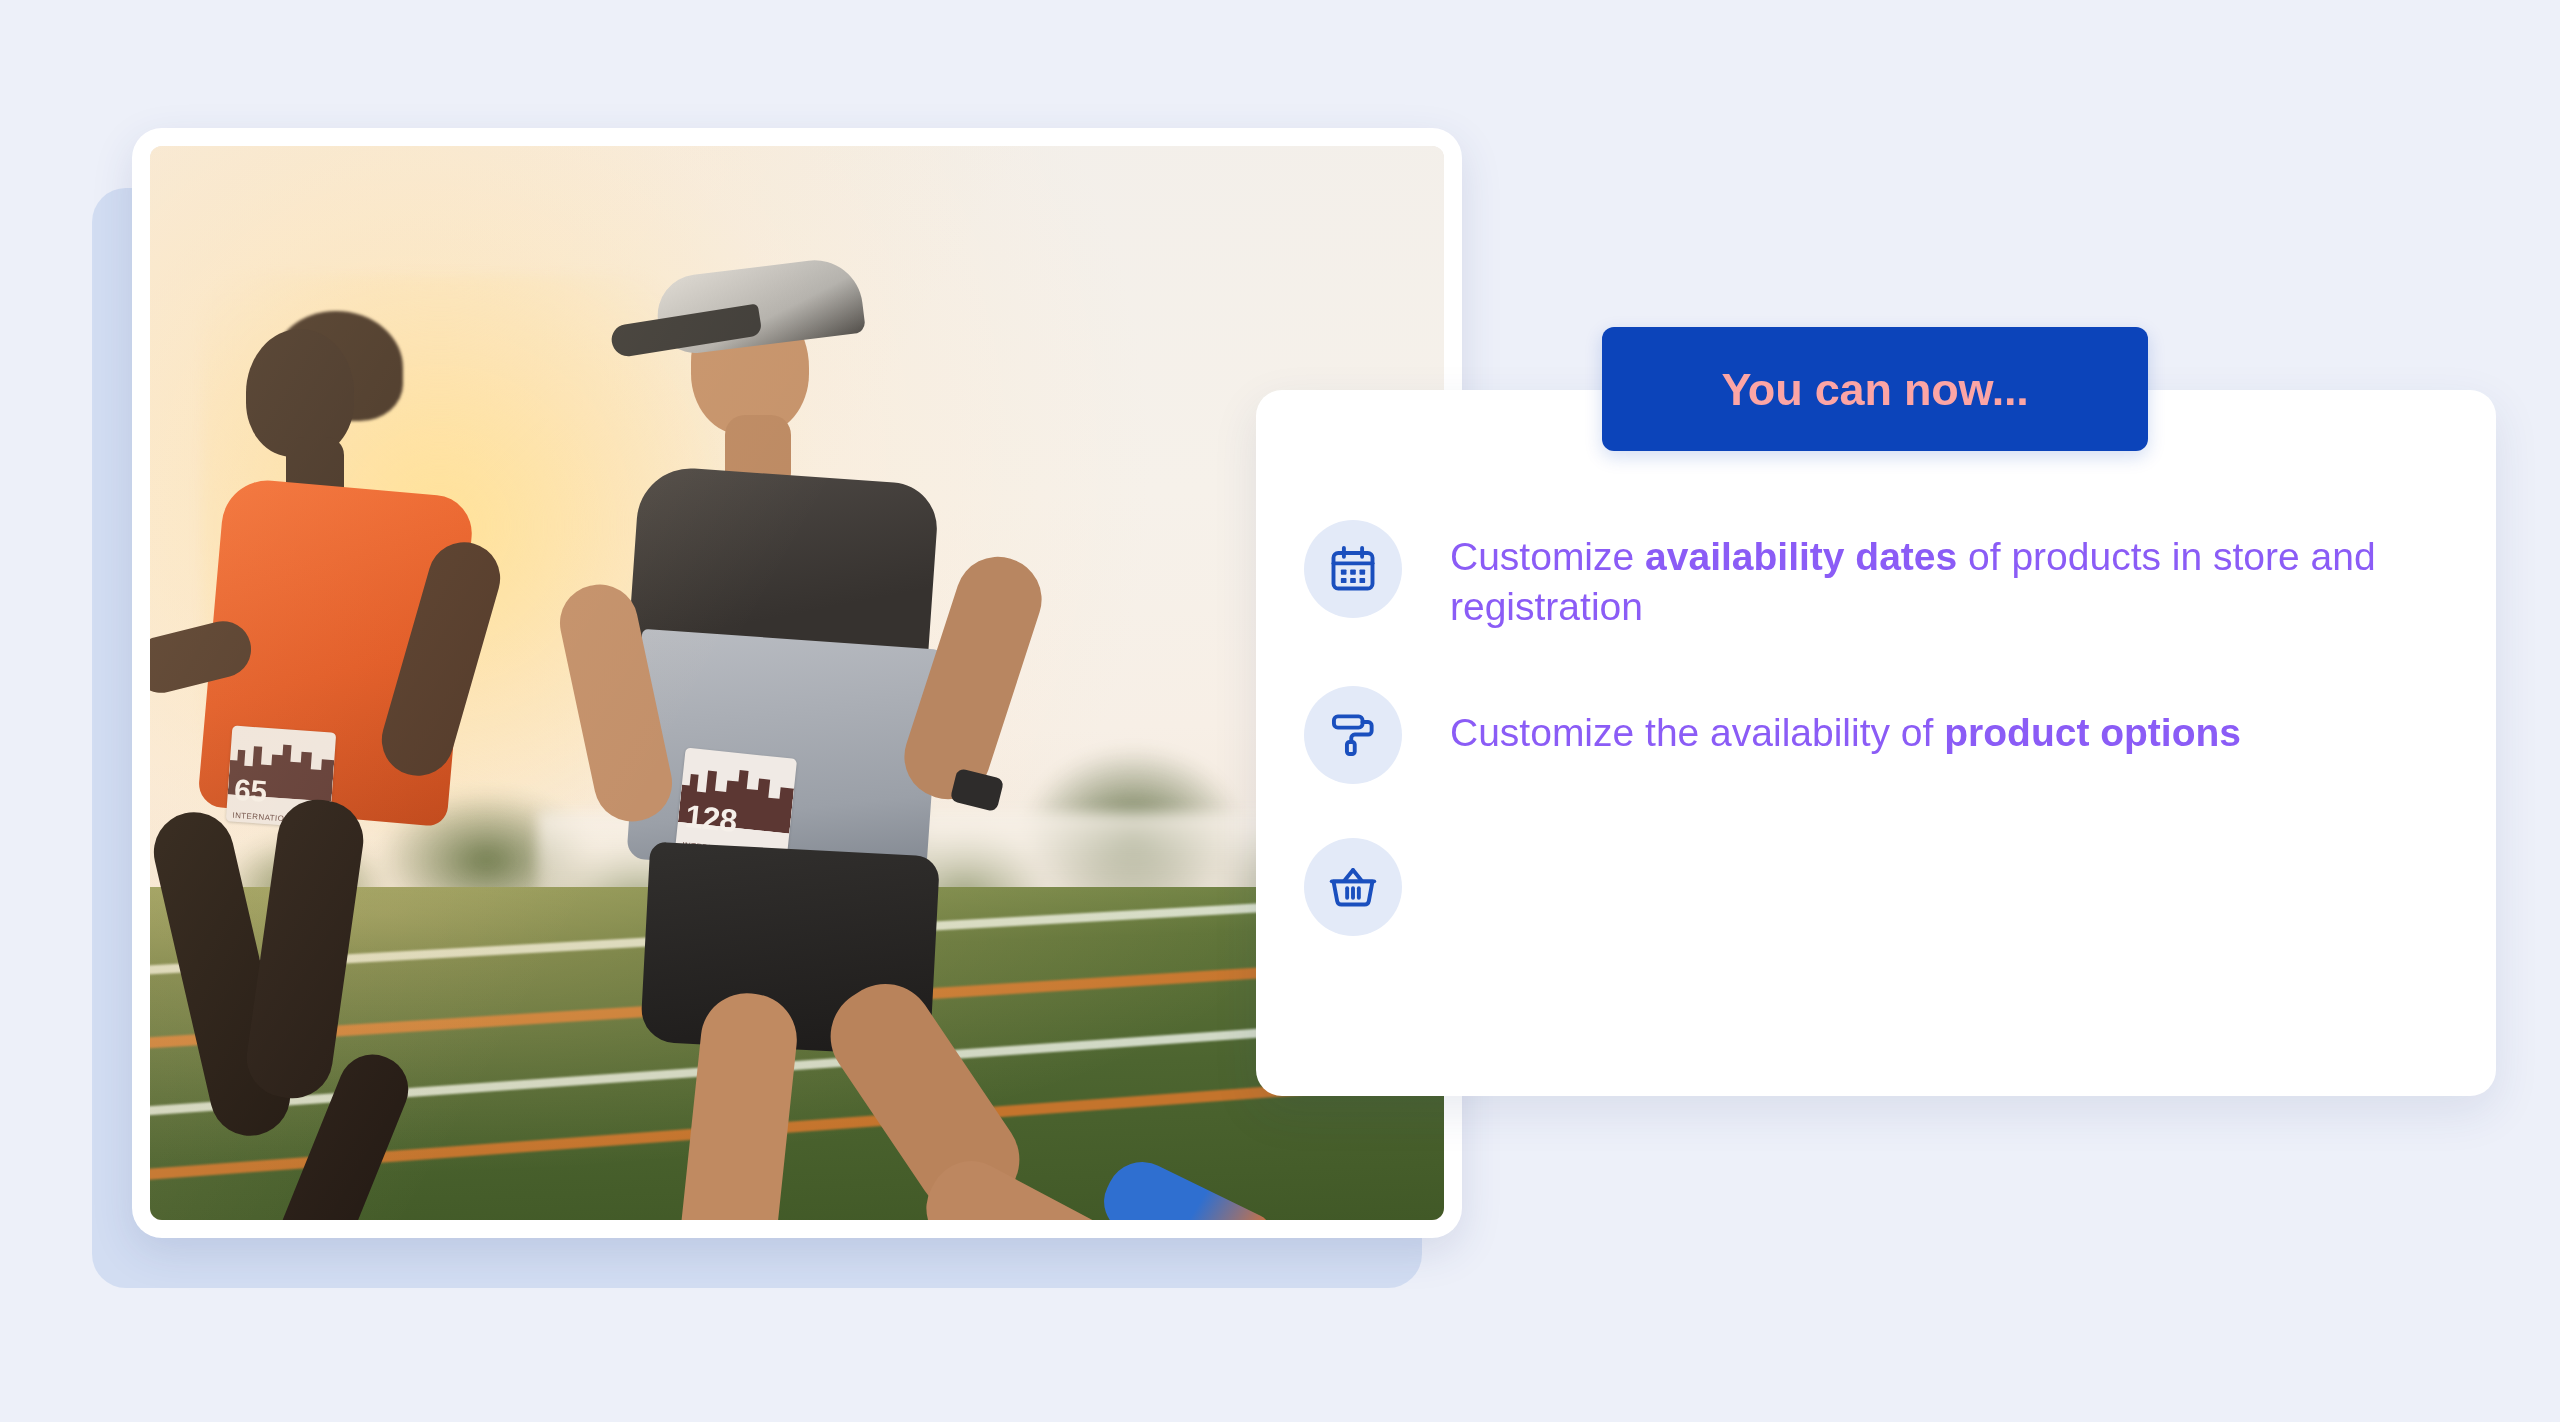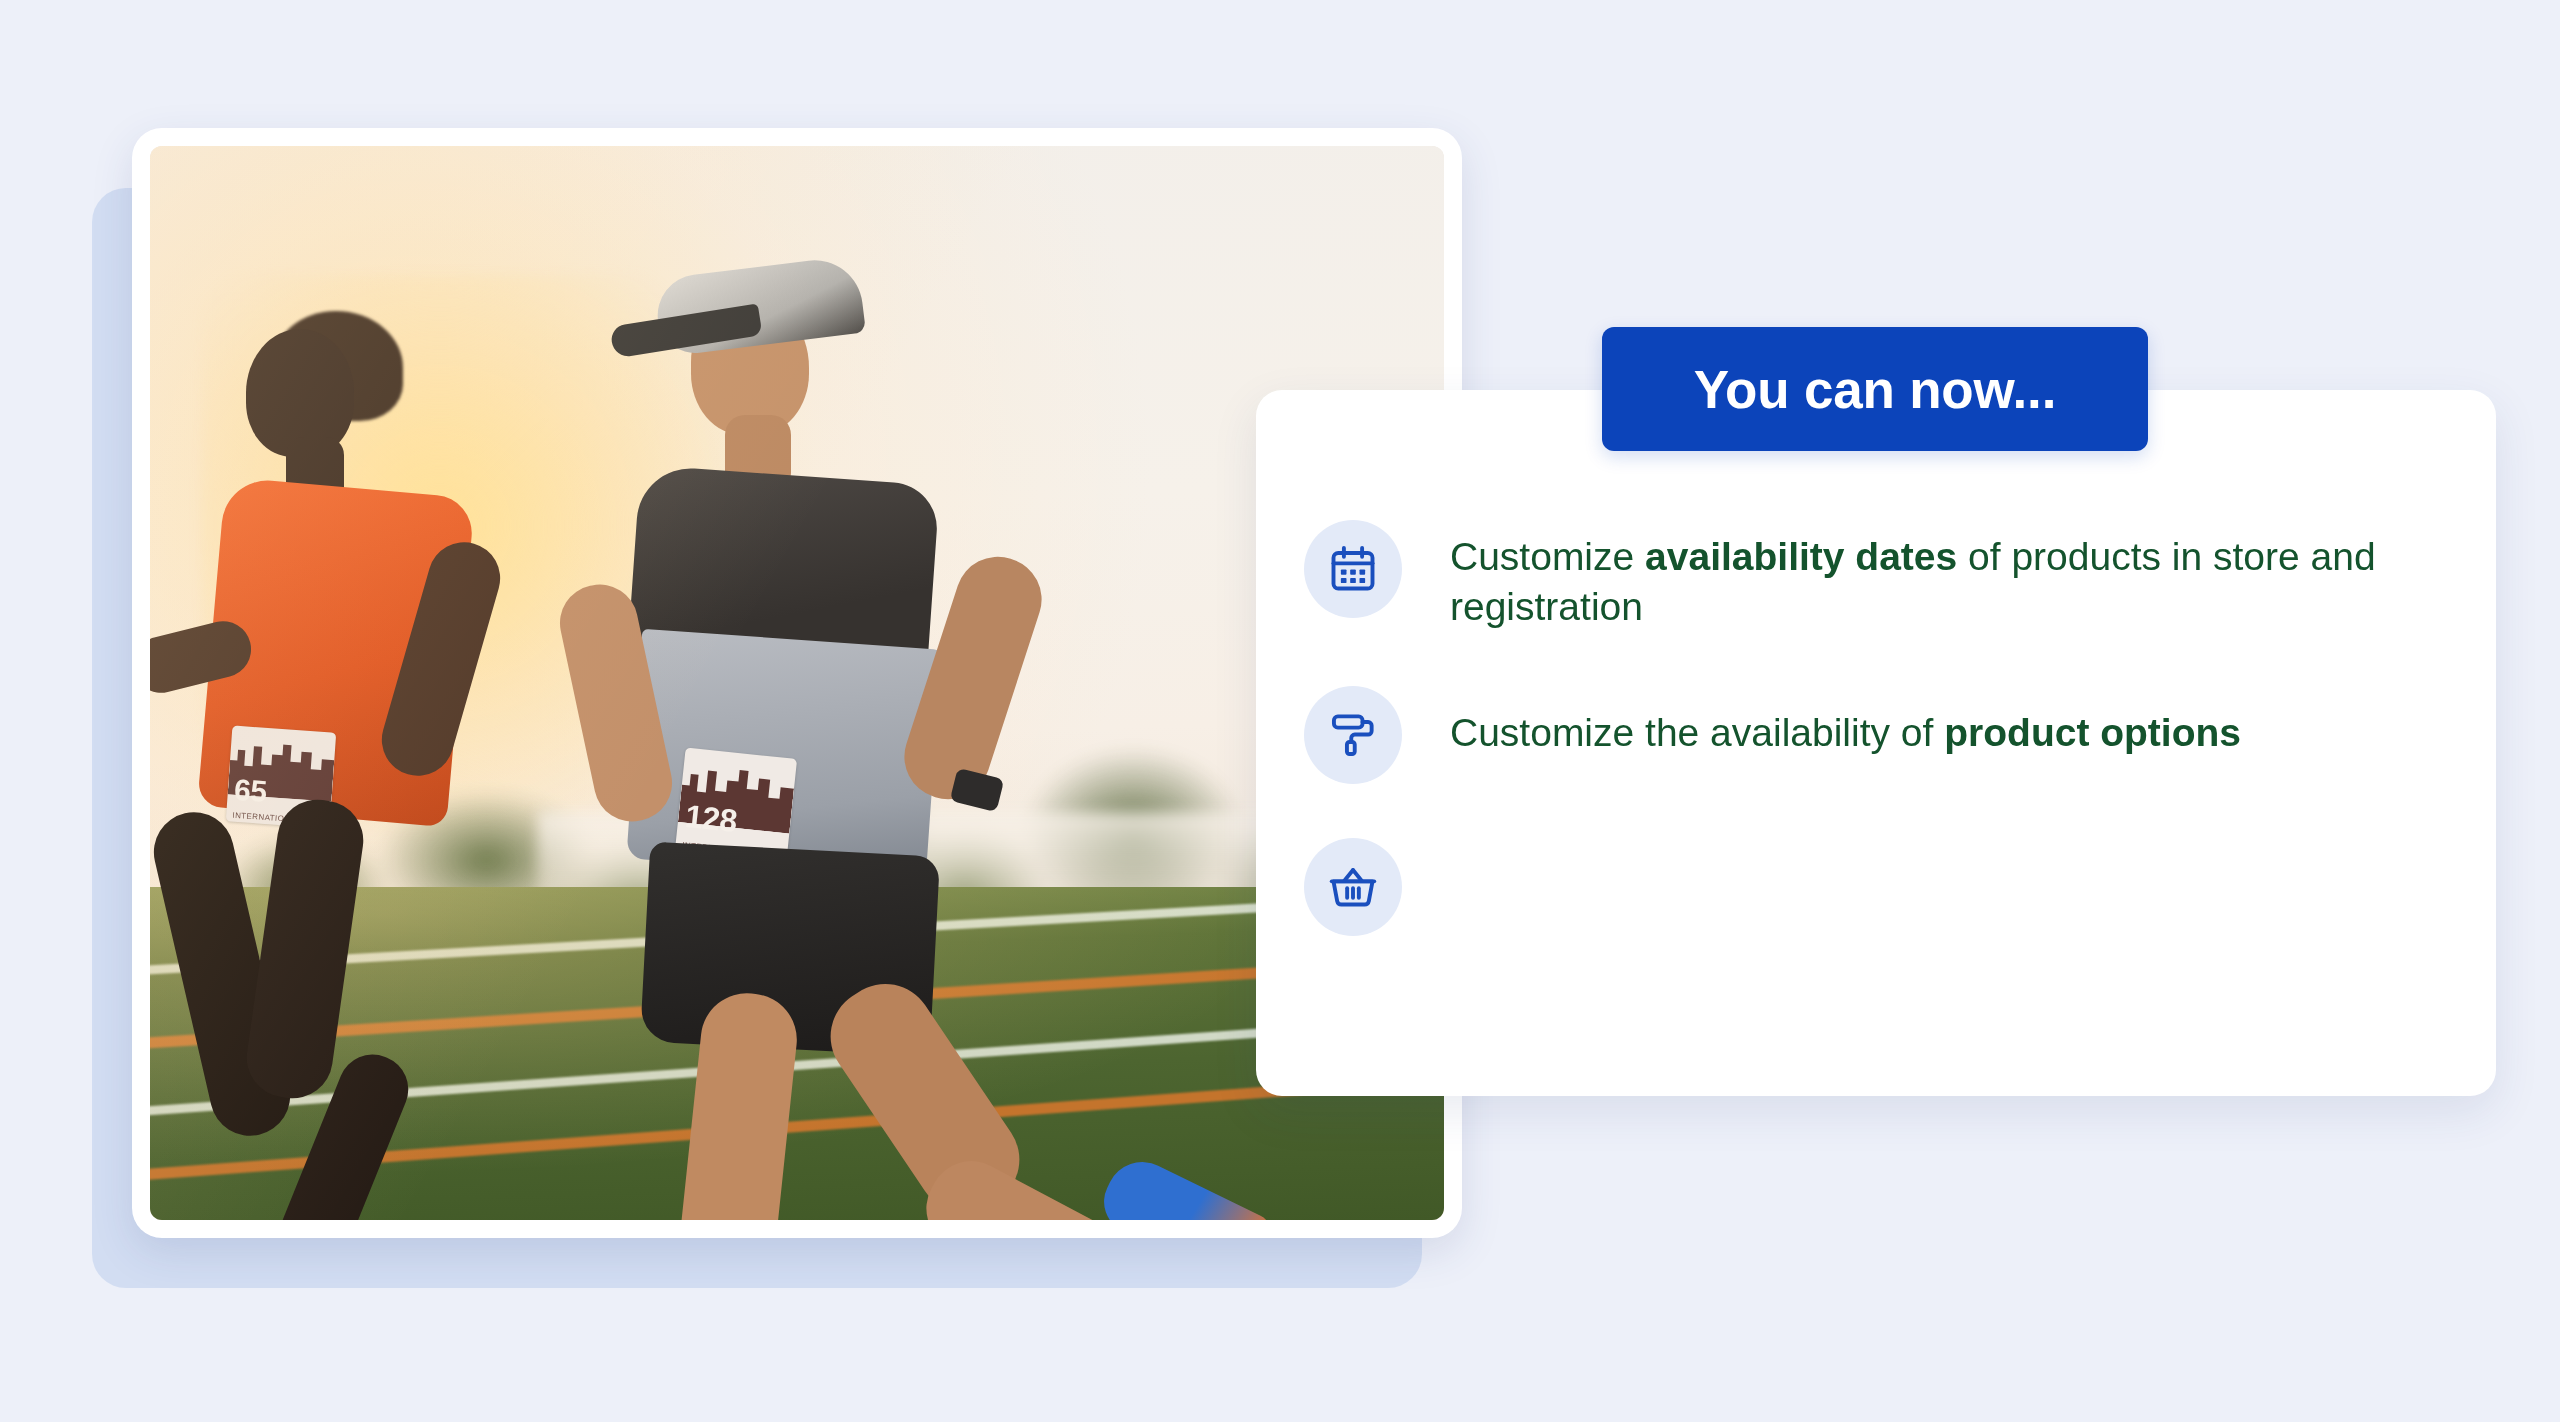--- a/index.html
+++ b/index.html
@@ -345,22 +345,22 @@
     height: 124px;
     background: #0c44ba;
     border-radius: 12px;
     display: flex;
     align-items: center;
     justify-content: center;
     box-shadow: 0 6px 18px rgba(12, 68, 186, .18);
   }
 
   .badge-label {
-    color: #ffffff;
-    font-size: 53px;
+    color: #fca5a5;
+    font-size: 45px;
     font-weight: 700;
     letter-spacing: -0.2px;
     line-height: 1;
   }
 
   .feature-list {
     position: absolute;
     left: 48px;
     top: 130px;
     right: 10px;
@@ -383,21 +383,21 @@
     align-items: center;
     justify-content: center;
   }
 
   .icon-bubble svg { display: block; }
 
   .feature-text {
     margin-left: 48px;
     font-size: 39px;
     line-height: 1.28;
-    color: #14532d;
+    color: #8b5cf6;
     font-weight: 400;
     max-width: 1020px;
     padding-top: 12px;
   }
   .feature-text b { font-weight: 700; }
 
   .row-2 .feature-text,
   .row-3 .feature-text { padding-top: 22px; }
 </style>
 </head>

